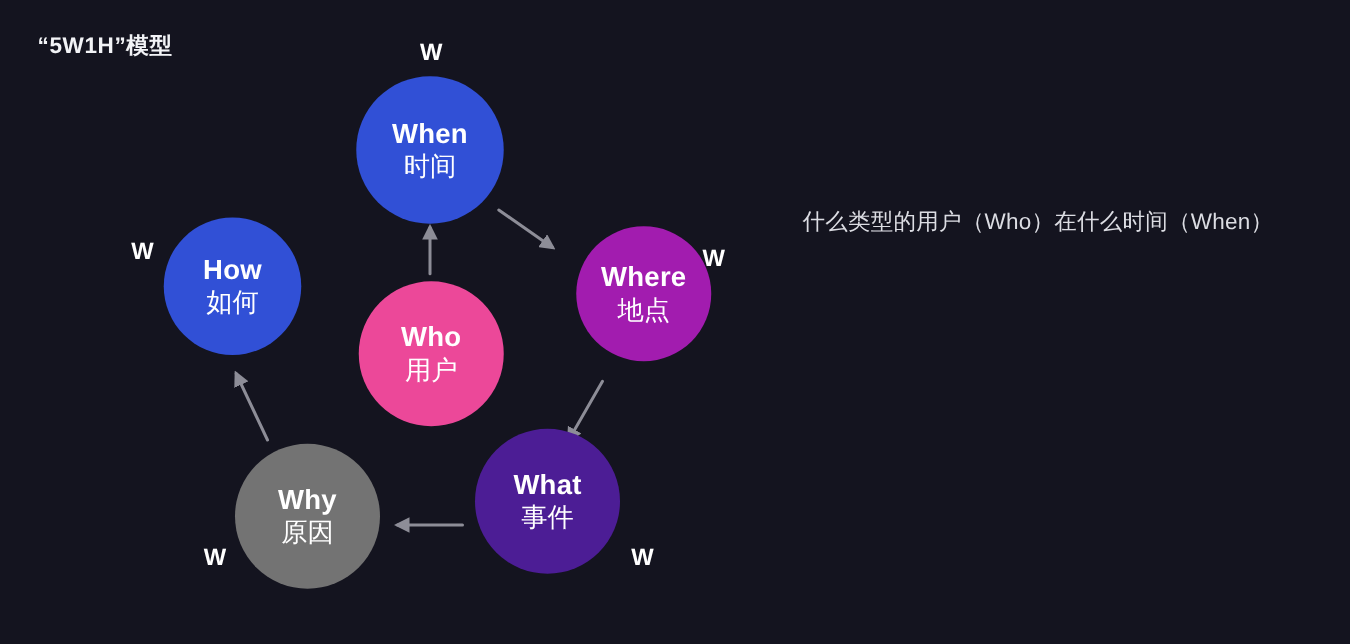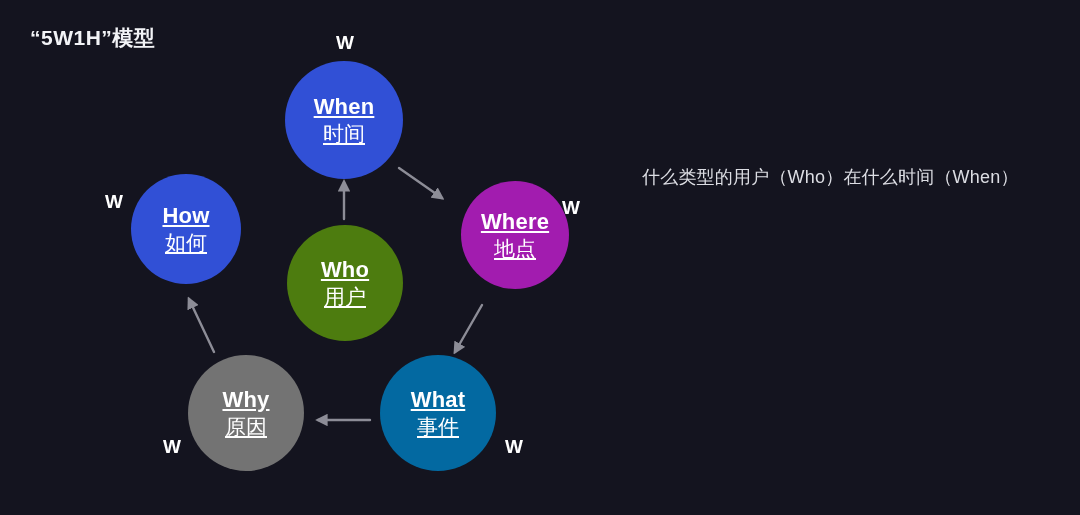--- a/index.html
+++ b/index.html
@@ -20,21 +20,21 @@
     width: 1080px;
     height: 515px;
     background: #14141f;
   }
 
   
   .page-title {
     position: absolute;
     left: 30px;
     top: 24px;
-    font-size: 21px;
+    font-size: 18px;
     font-weight: 700;
     color: #f2f3f6;
     letter-spacing: 0.5px;
     white-space: nowrap;
   }
 
   
   .diagram {
     position: absolute;
     left: 0;
@@ -56,21 +56,20 @@
     position: absolute;
     border-radius: 50%;
     display: flex;
     flex-direction: column;
     align-items: center;
     justify-content: center;
     color: #ffffff;
     text-align: right;
     line-height: 1.18;
     box-sizing: border-box;
-    text-decoration: underline;
   }
   .node .node-en {
     font-size: 22px;
     font-weight: 700;
     letter-spacing: 0.2px;
   }
   .node .node-cn {
     font-size: 21px;
     font-weight: 500;
     margin-top: 2px;
@@ -137,33 +136,33 @@
 
     <div id="node-group">
         <div class="node" style="left: 285px; top: 61px; width: 118px; height: 118px; background: rgb(49, 80, 214);">
           <div class="node-en">When</div>
           <div class="node-cn">时间</div>
         </div>
         <div class="node" style="left: 461px; top: 181px; width: 108px; height: 108px; background: #a21caf;">
           <div class="node-en">Where</div>
           <div class="node-cn">地点</div>
         </div>
-        <div class="node" style="left: 380px; top: 355px; width: 116px; height: 116px; background: #0369a1;">
+        <div class="node" style="left: 380px; top: 343px; width: 116px; height: 116px; background: #4c1d95;">
           <div class="node-en">What</div>
           <div class="node-cn">事件</div>
         </div>
         <div class="node" style="left: 188px; top: 355px; width: 116px; height: 116px; background: #737373;">
           <div class="node-en">Why</div>
           <div class="node-cn">原因</div>
         </div>
         <div class="node" style="left: 131px; top: 174px; width: 110px; height: 110px; background: rgb(49, 80, 214);">
           <div class="node-en">How</div>
           <div class="node-cn">如何</div>
         </div>
-        <div class="node" style="left: 287px; top: 225px; width: 116px; height: 116px; background: #4d7c0f;">
+        <div class="node" style="left: 287px; top: 225px; width: 116px; height: 116px; background: #ec4899;">
           <div class="node-en">Who</div>
           <div class="node-cn">用户</div>
         </div>
       </div>
     <div id="marker-group">
         <div class="w-marker" style="left: 336px; top: 33px;">W</div>
         <div class="w-marker" style="left: 562px; top: 198px;">W</div>
         <div class="w-marker" style="left: 505px; top: 437px;">W</div>
         <div class="w-marker" style="left: 163px; top: 437px;">W</div>
         <div class="w-marker" style="left: 105px; top: 192px;">W</div>

